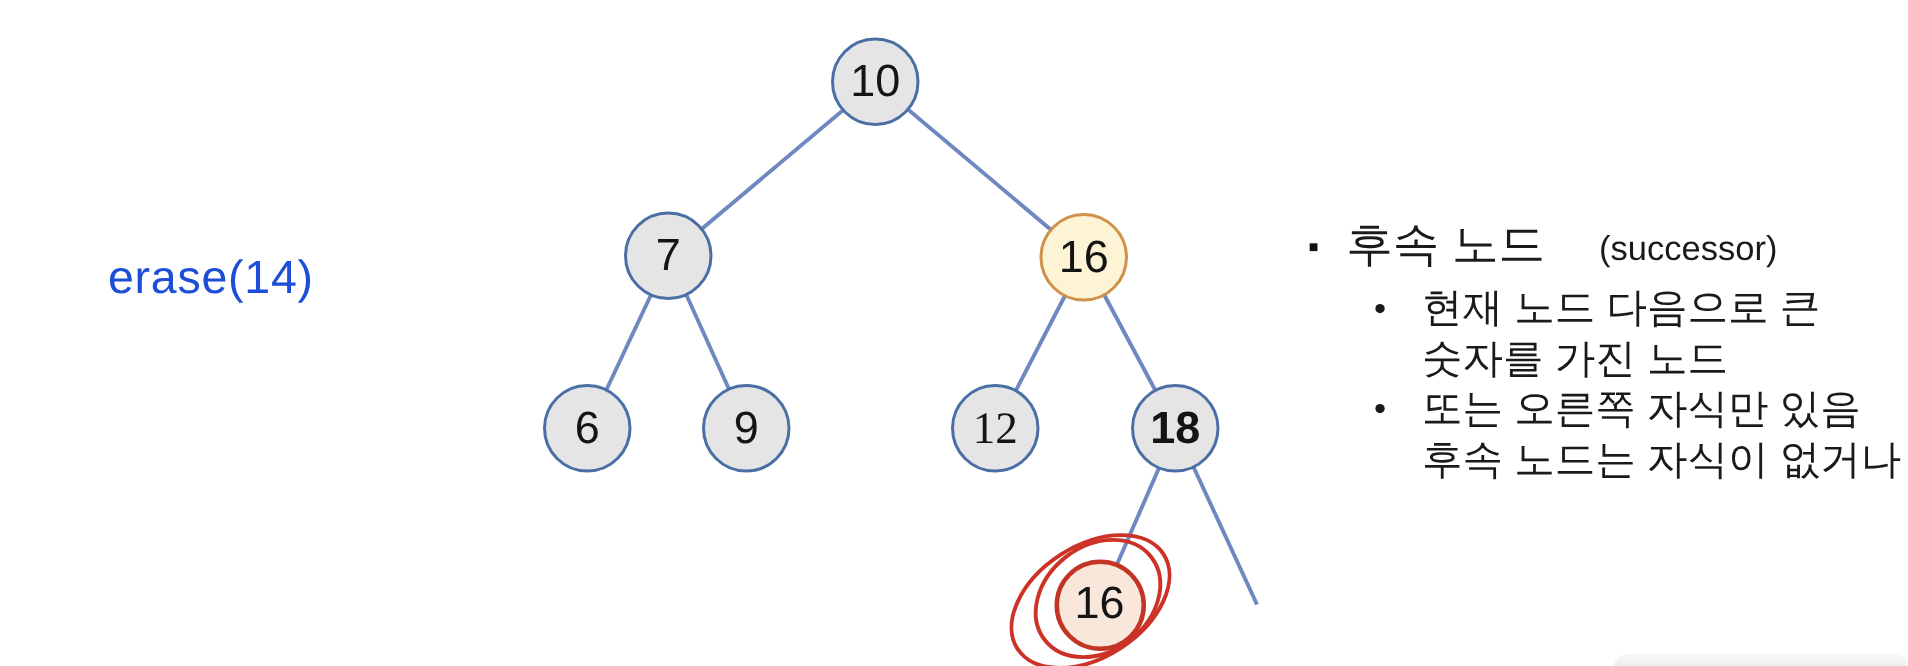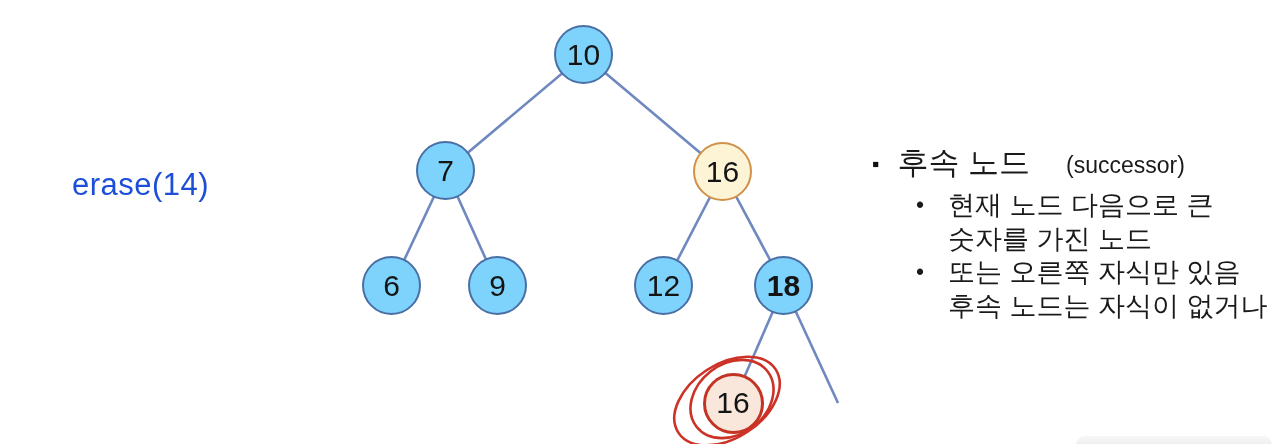--- a/index.html
+++ b/index.html
@@ -33,21 +33,21 @@
   .annotation-svg ellipse {
     fill: none;
     stroke: #cd3226;
     stroke-width: 2.6;
     stroke-linecap: round;
   }
   .node {
     position: absolute;
     width: 55px; height: 55px;
     border-radius: 50%;
-    background: #7dd3fc;
+    background: #e5e5e5;
     border: 2.5px solid #4a6fa5;
     display: flex;
     align-items: center;
     justify-content: center;
     font-size: 30px;
     color: #141414;
     box-sizing: content-box;
   }
   .node.orange {
     background: #fdf3d5;
@@ -125,21 +125,21 @@
     <line x1="723" y1="172" x2="784" y2="286"></line>
     <line x1="784" y1="286" x2="733" y2="403"></line>
     <line x1="784" y1="286" x2="838" y2="403"></line>
   </svg>
 
   <div class="node" style="left:554px; top:25px;">10</div>
   <div class="node" style="left:416px; top:141px;">7</div>
   <div class="node orange" style="left:693px; top:142px;">16</div>
   <div class="node" style="left:362px; top:256px;">6</div>
   <div class="node" style="left:468px; top:256px;">9</div>
-  <div class="node" style="left:634px; top:256px;">12</div>
+  <div class="node" style="left:634px; top:256px;font-family:Liberation Serif, serif;">12</div>
   <div class="node" style="left:754px; top:256px;font-weight:bold;">18</div>
   <div class="node red" style="left:703px; top:373px;">16</div>
 
   <svg class="annotation-svg" viewBox="0 0 1272 444">
     <ellipse cx="732" cy="399" rx="45" ry="35" transform="rotate(-38 732 399)"></ellipse>
     <ellipse cx="727" cy="401" rx="58" ry="37" transform="rotate(-33 727 401)"></ellipse>
   </svg>
 
   <div class="notes">
     <div class="notes-heading">

